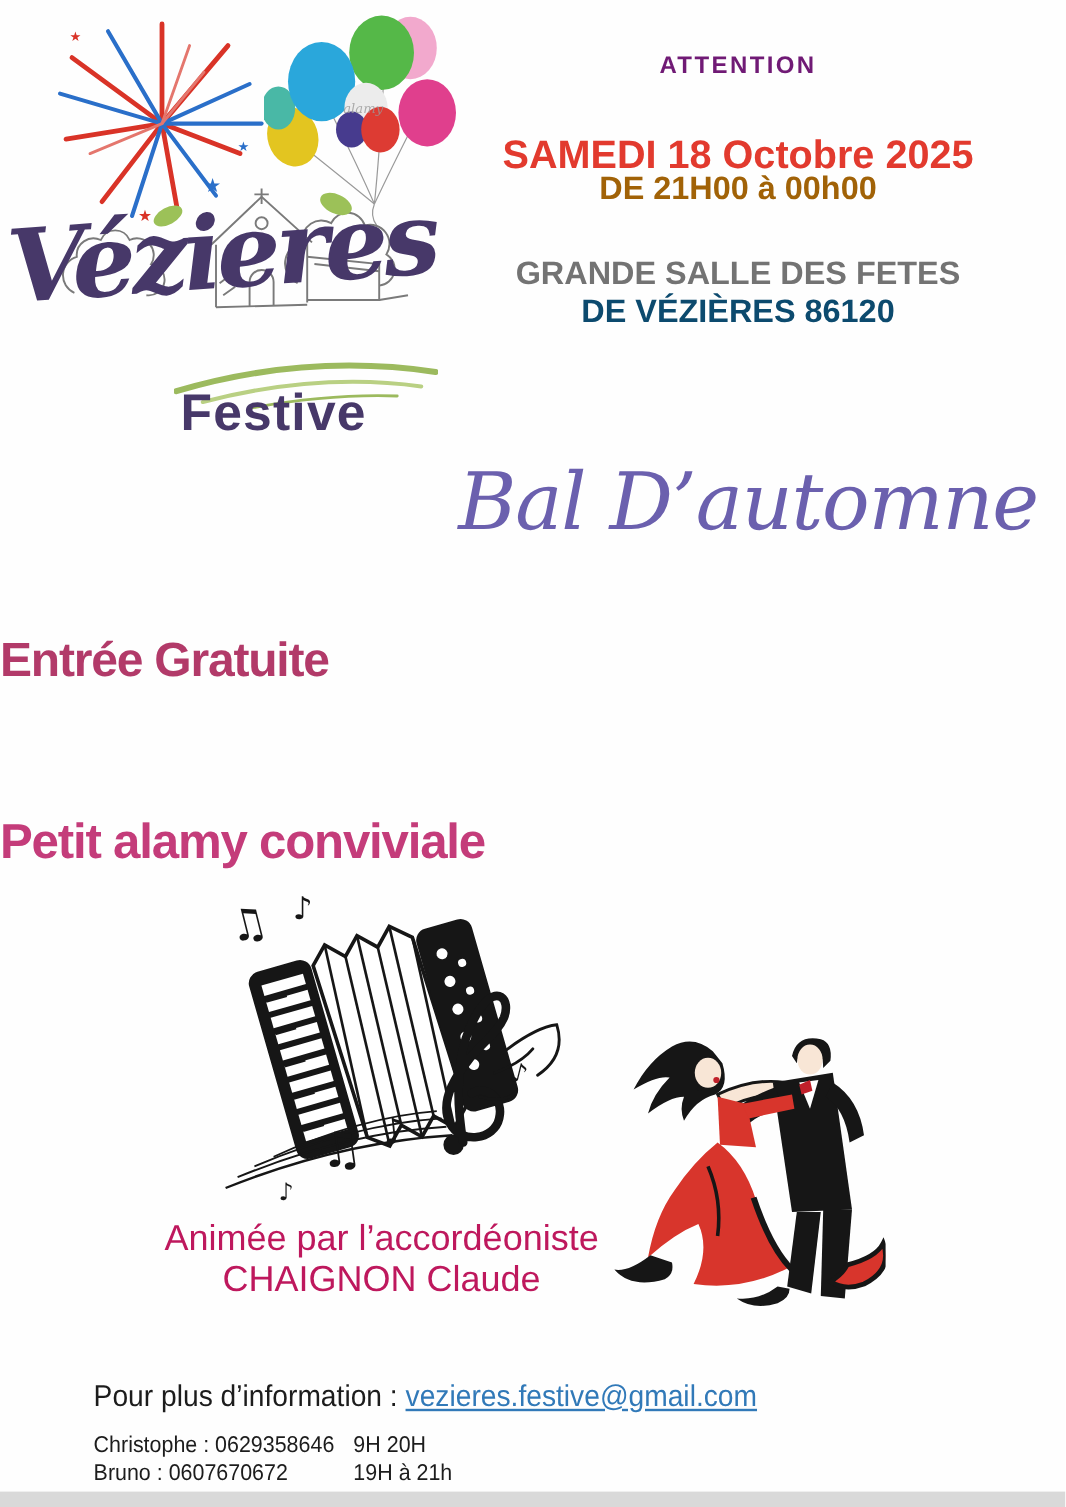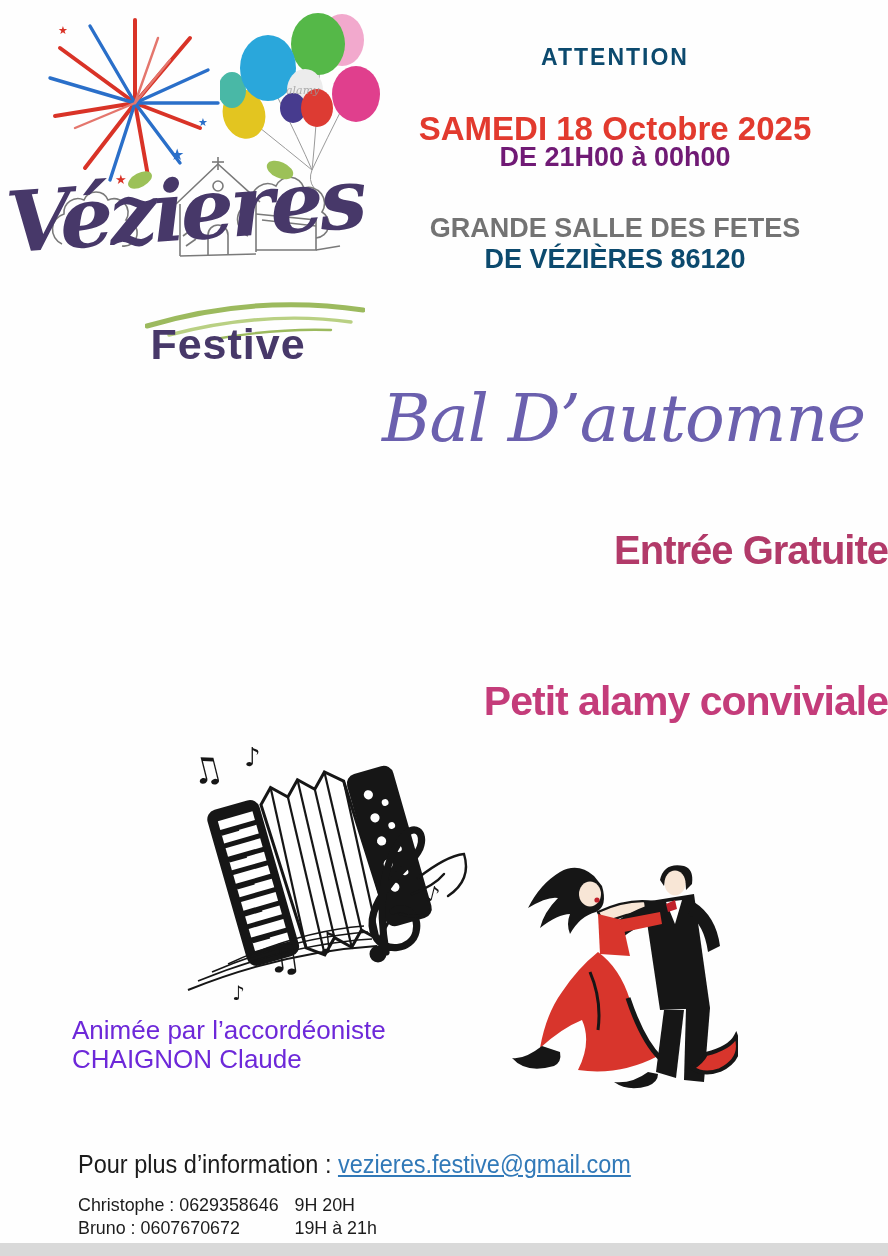--- a/index.html
+++ b/index.html
@@ -17,42 +17,42 @@
     transform:rotate(-4deg);white-space:nowrap;line-height:1;
   }
   .logo-festive{
     left:78px;top:320px;width:300px;text-align:center;
     font-size:43px;font-weight:bold;color:#473869;letter-spacing:1px;
   }
   .alamy{font:italic 11px "DejaVu Serif",serif;fill:#9a9a9a;opacity:.8;}
 
   
   .hdr{left:395px;width:440px;text-align:center;font-weight:bold;white-space:nowrap;}
-  .attention{top:44px;font-size:23px;letter-spacing:2px;color:#0c4a6e;}
+  .attention{top:44px;font-size:20px;letter-spacing:2px;color:#701a75;}
   .date-line{top:110px;font-size:33px;color:#e23a2e;}
-  .time-line{top:142px;font-size:27px;color:#701a75;}
+  .time-line{top:142px;font-size:27px;color:#a16207;}
   .venue1{top:213px;font-size:27px;color:#737373;}
   .venue2{top:244px;font-size:27px;color:#0c4a6e;}
 
   
   .bal-title{
     left:365px;top:380px;width:500px;text-align:right;
     font-family:"DejaVu Serif",serif;font-style:italic;
     font-size:66px;color:#6b60ae;white-space:nowrap;letter-spacing:-1px;
   }
 
   
-  .feature{left:0;width:888px;text-align:right;font-weight:bold;white-space:nowrap;}
+  .feature{left:0;width:888px;text-align:left;font-weight:bold;white-space:nowrap;}
   .entree{top:528px;font-size:40px;color:#b23a69;letter-spacing:-1px;}
   .buvette{top:578px;font-size:40px;color:#e9584f;letter-spacing:-1px;}
   .petit{top:678px;font-size:41px;color:#c43c7a;letter-spacing:-1px;}
 
   
-  .animee{left:72px;top:1016px;width:492px;text-align:left;
-    color:#6d28d9;font-size:26px;line-height:1.13;}
+  .animee{left:72px;top:1016px;width:492px;text-align:center;
+    color:#be185d;font-size:30px;line-height:1.13;}
 
   
   .info-line{left:78px;top:1150px;font-size:25px;color:#1c1c1c;white-space:nowrap;
     transform:scaleX(.94);transform-origin:left top;}
   .info-line a{color:#3179b8;text-decoration:underline;cursor:pointer;}
   .contacts{left:78px;top:1194px;font-size:19px;color:#1c1c1c;line-height:1.2;
     transform:scaleX(.94);transform-origin:left top;white-space:nowrap;}
   .contacts .nm{display:inline-block;width:225px;}
   .bottom-strip{left:0;bottom:0;width:888px;height:13px;background:#d9d9d9;}
 

